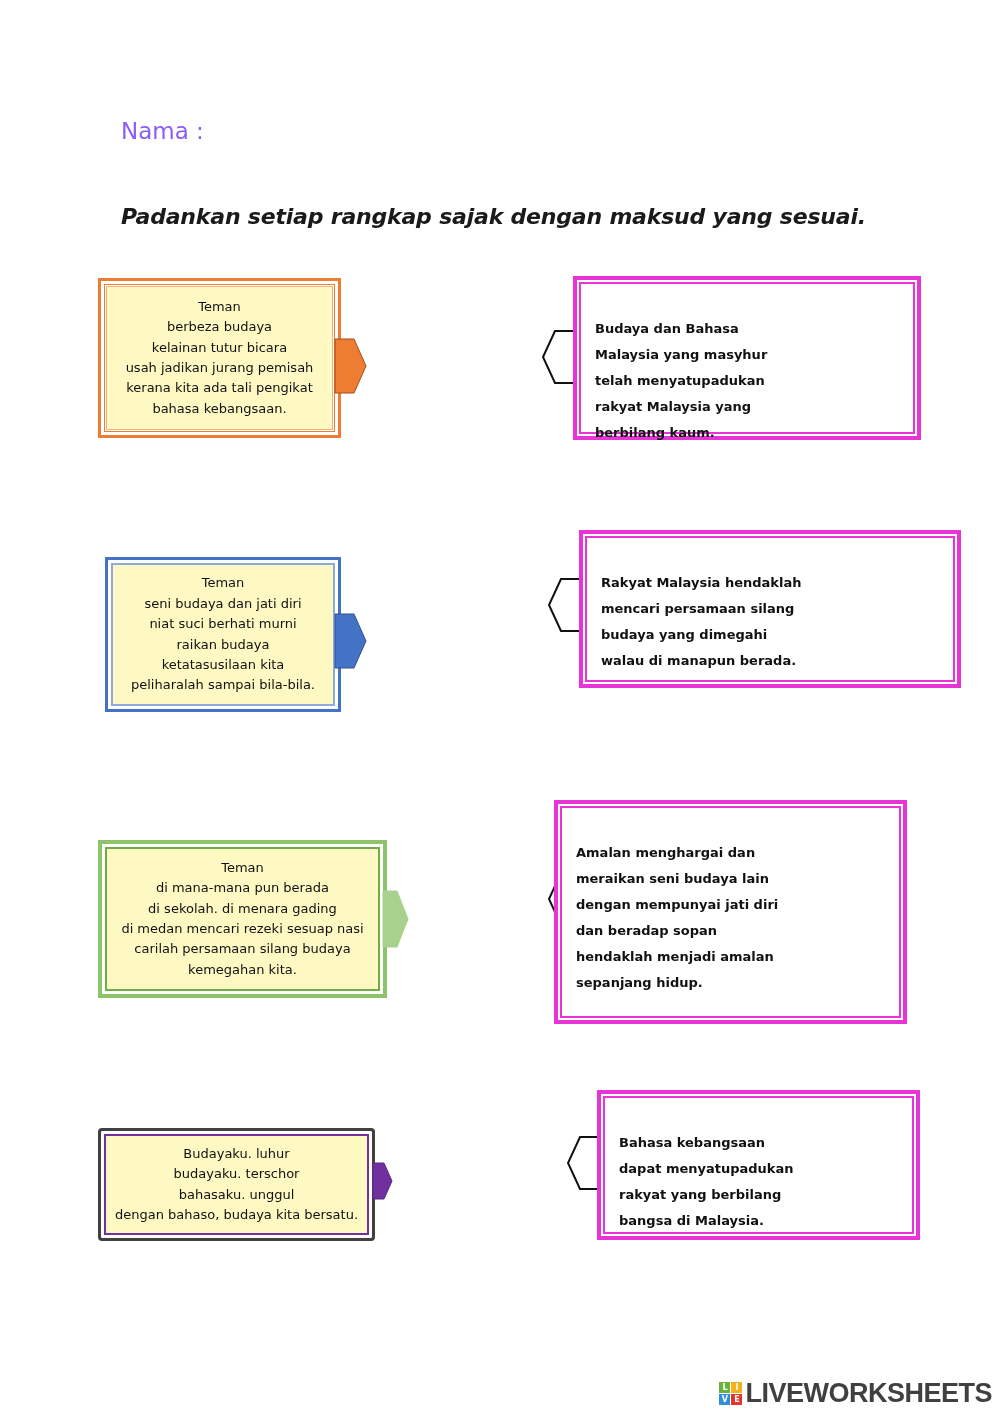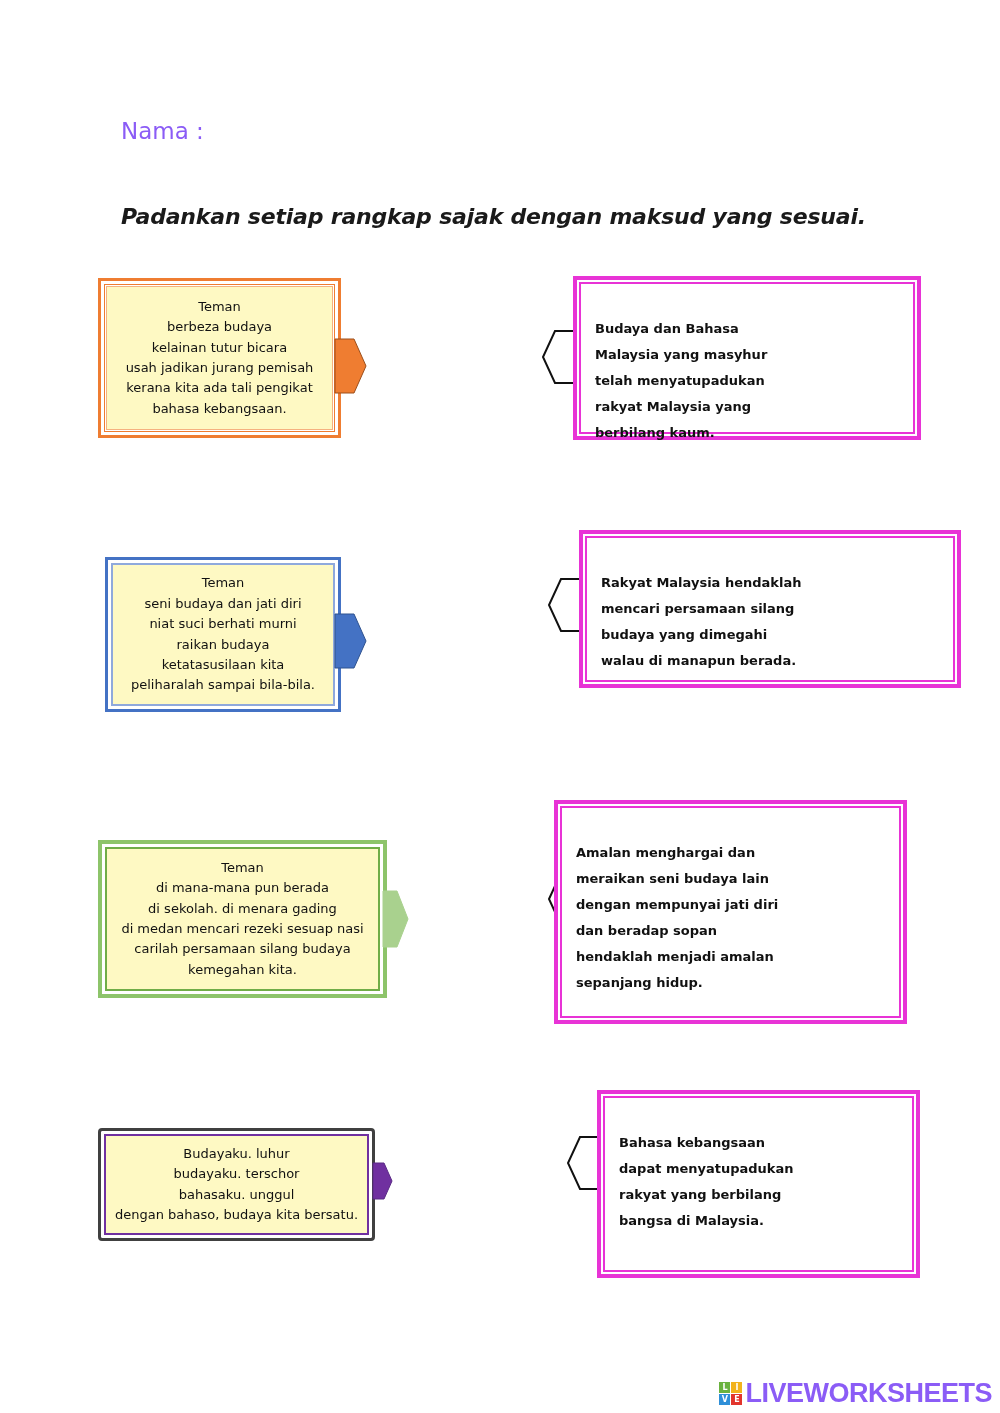--- a/index.html
+++ b/index.html
@@ -24,21 +24,21 @@
   .meaning {
     position: absolute; box-sizing: border-box; background: #fff;
     font-size: 13px; font-weight: bold; line-height: 26px; color: #111;
     padding: 10px 14px 22px 18px; white-space: pre-line;
   }
   .tab-left { position: absolute; }
 
   .logo { right: 8px; top: 1378px; display: flex; align-items: center; }
   .logo-grid { display: grid; grid-template-columns: 11px 11px; grid-template-rows: 11px 11px; gap: 1px; margin-right: 3px; }
   .logo-grid span { font-size: 8px; font-weight: bold; color: #fff; display:flex; align-items:center; justify-content:center; }
-  .logo-text { font-size: 27px; font-weight: bold; color: #8b5cf6; letter-spacing: -0.5px; font-family: "Liberation Sans", sans-serif; }
+  .logo-text { font-size: 27px; font-weight: bold; color: #404040; letter-spacing: -0.5px; font-family: "Liberation Sans", sans-serif; }
 </style>
 </head>
 <body>
 
 <div class="abs name-label">Nama :</div>
 <div class="abs instruction">Padankan setiap rangkap sajak dengan maksud yang sesuai.</div>
 
 <div class="stanza" style="left:98px; top:278px; width:243px; height:160px; border:3px solid #ef7d31; outline:1px solid #ef7d31; outline-offset:-7px; box-shadow: inset 0 0 0 5px #fff, inset 0 0 0 6px #f5b27f;">
   <div class="txt">Teman
 berbeza budaya
@@ -114,21 +114,21 @@
 meraikan seni budaya lain
 dengan mempunyai jati diri
 dan beradap sopan
 hendaklah menjadi amalan
 sepanjang hidup.</span>
 </div>
 
 <svg class="tab-left" style="left:566px; top:1136px;" width="40" height="54" viewBox="0 0 40 54">
   <polygon points="39,1 14,1 2,27 14,53 39,53" fill="#fff" stroke="#111" stroke-width="2"></polygon>
 </svg>
-<div class="meaning" style="left:597px; top:1090px; width:323px; height:188px; border:4px solid #e833d6; box-shadow: inset 0 0 0 2px #fff, inset 0 0 0 4px #e833d6;">
+<div class="meaning" style="left:597px; top:1090px; width:323px; height:150px; border:4px solid #e833d6; box-shadow: inset 0 0 0 2px #fff, inset 0 0 0 4px #e833d6;">
   <span>Bahasa kebangsaan
 dapat menyatupadukan
 rakyat yang berbilang
 bangsa di Malaysia.</span>
 </div>
 
 <div class="abs logo">
   <div class="logo-grid">
     <span style="background:#6ab23e;">L</span>
     <span style="background:#f2b21c;">I</span>

